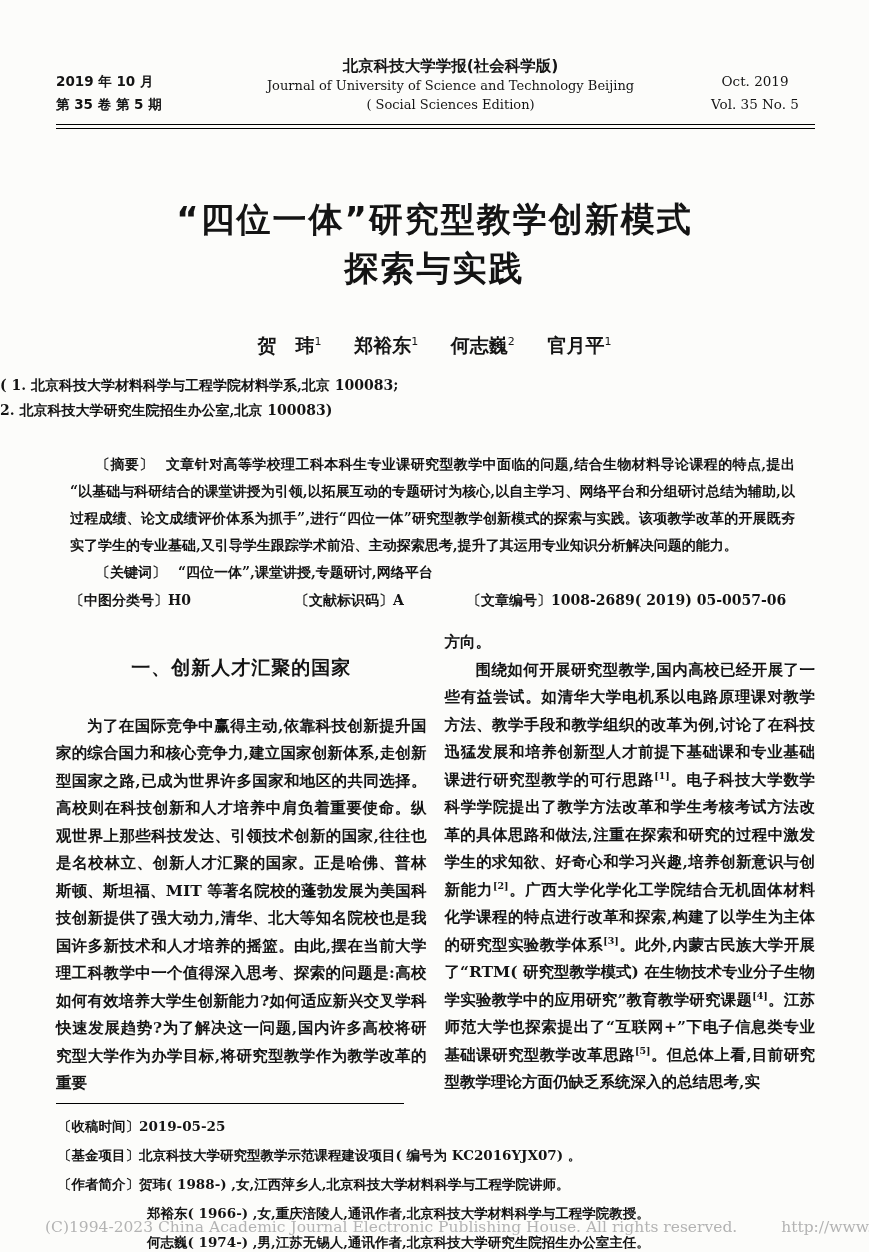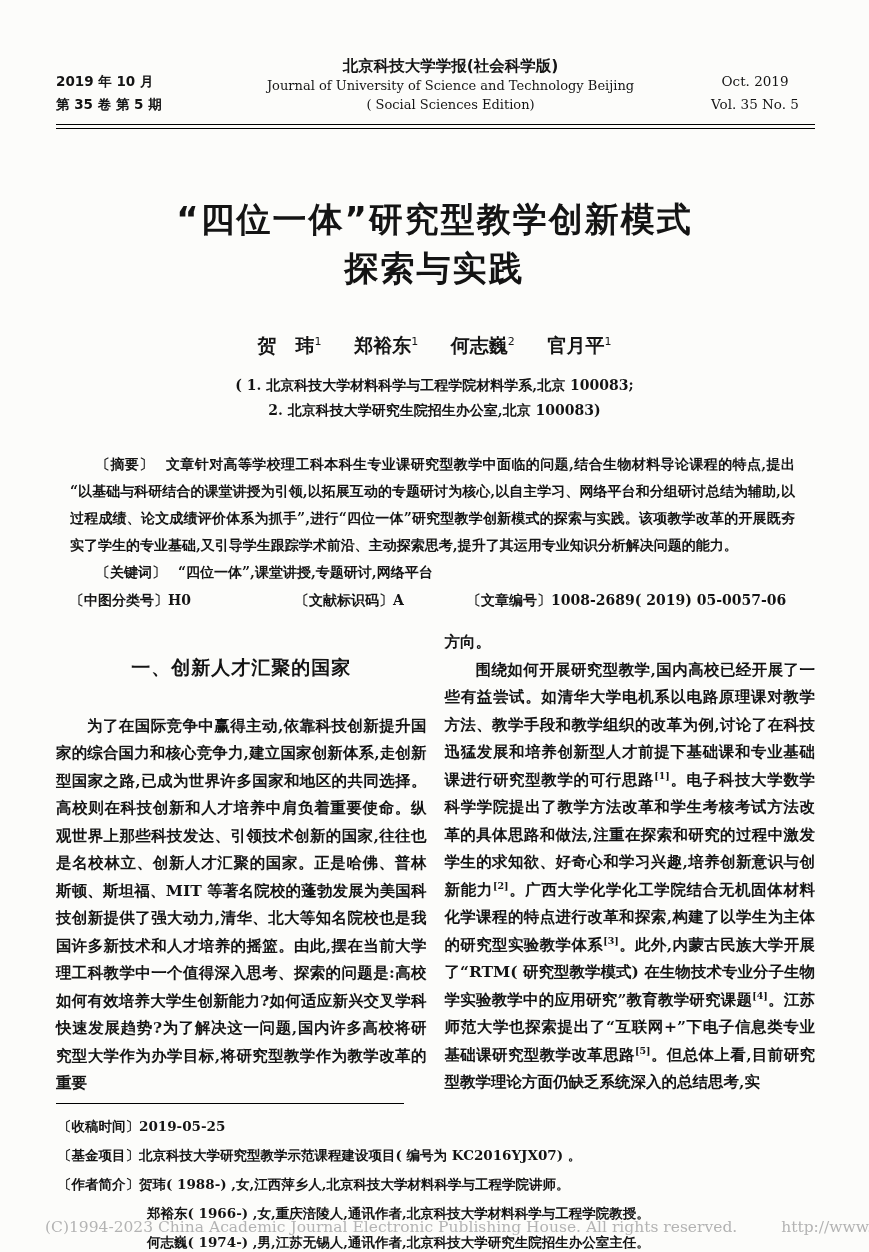--- a/index.html
+++ b/index.html
@@ -56,21 +56,21 @@
     letter-spacing:2px;
   }
   .authors{
     margin-top:40px;text-align:center;
     font-family:"DejaVu Sans","Liberation Sans",sans-serif;
     font-weight:700;font-size:19px;
   }
   .author{margin:0 13px;text-align:center;}
   .author sup{font-size:11px;font-weight:400;}
   .affil{
-    margin-top:14px;text-align:center;
+    margin-top:14px;
     font-weight:600;font-size:14px;line-height:25px;
   }
   
   .front{
     margin:28px 74px 0 70px;
     font-size:14px;line-height:27px;
     font-weight:600;
     text-align:justify;
   }
   .front p{margin:0;}

